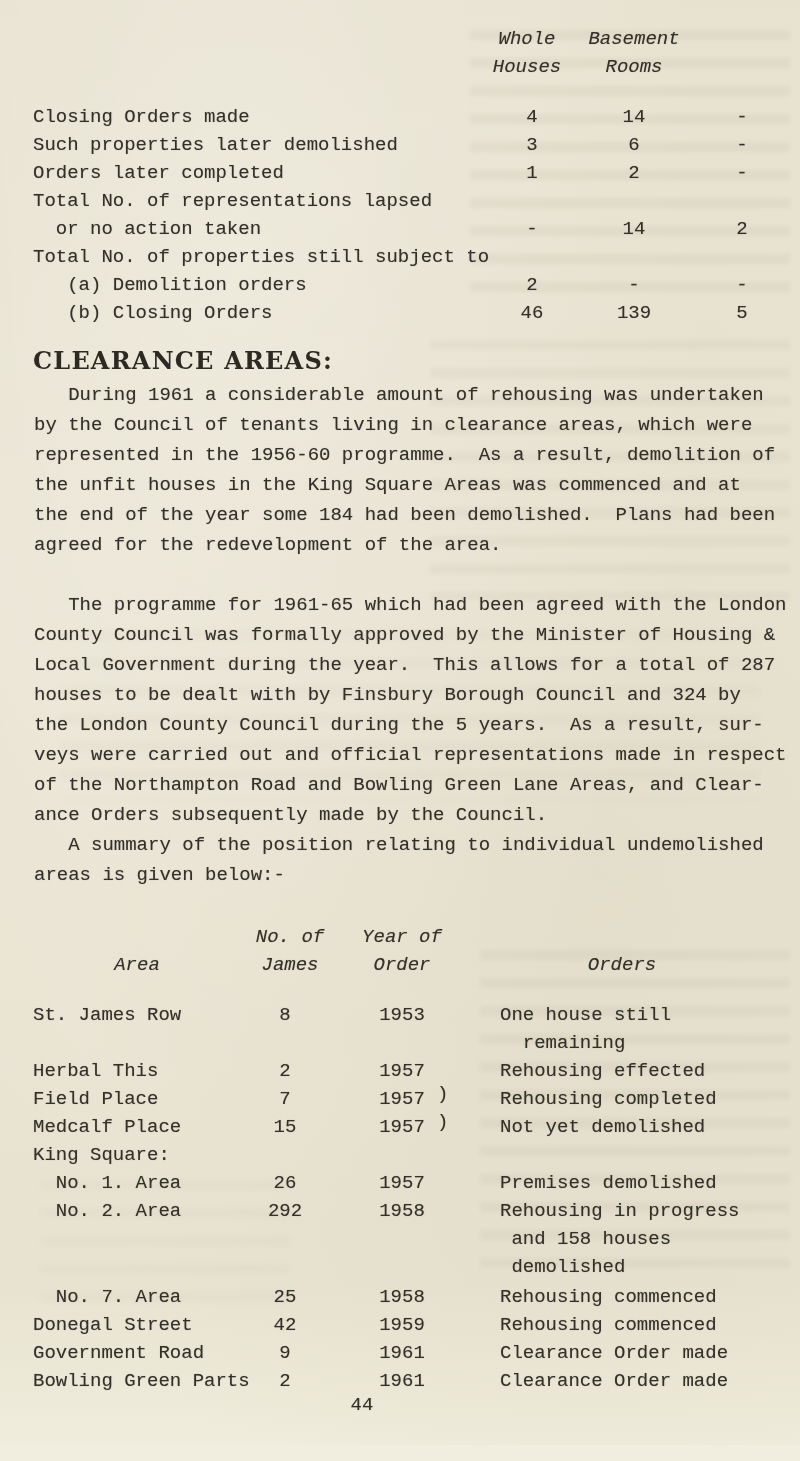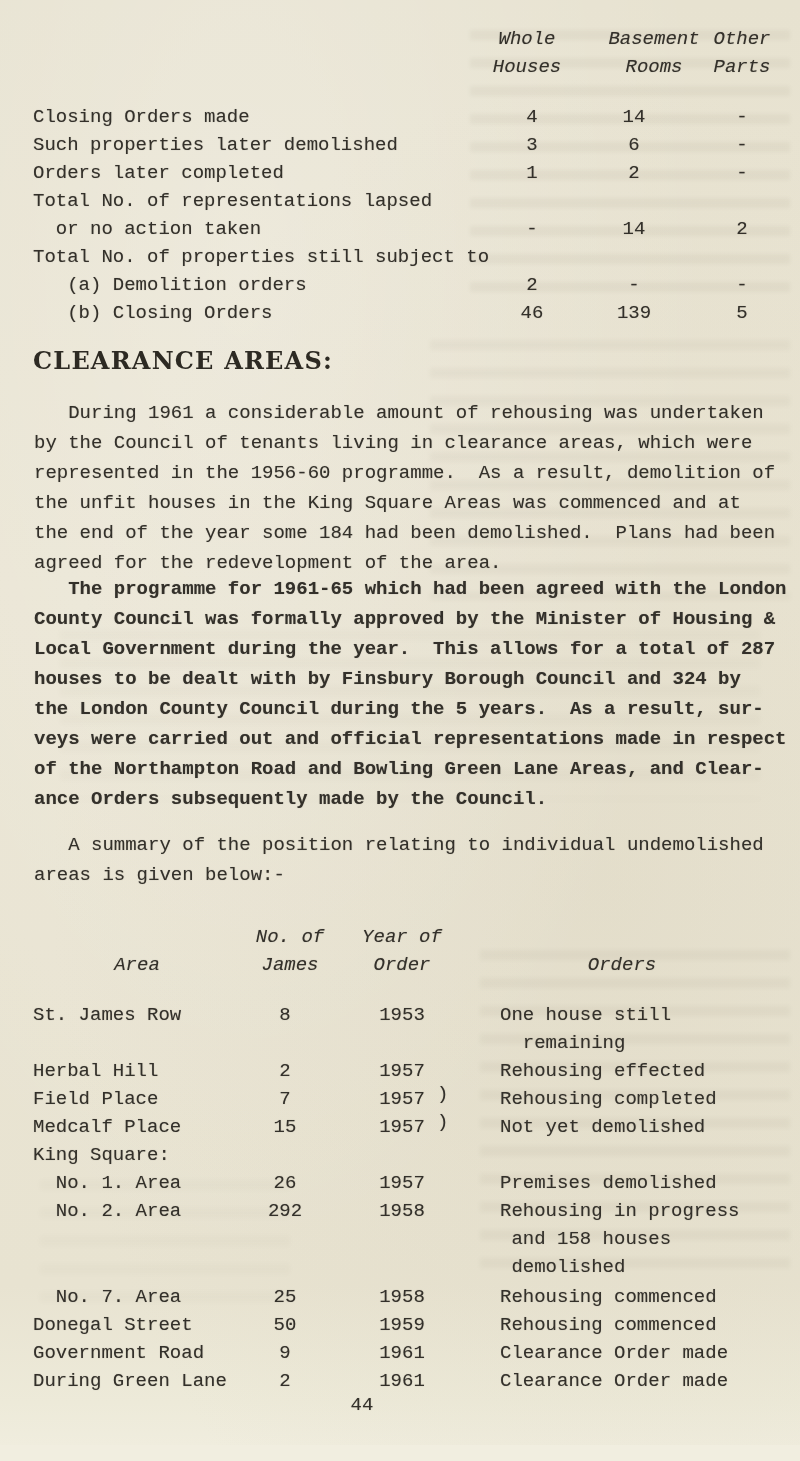--- a/index.html
+++ b/index.html
@@ -21,40 +21,40 @@
   .bleed{
     position:absolute; z-index:0;
     filter:blur(2px);
     background:repeating-linear-gradient(180deg, rgba(122,115,94,.16) 0 10px, transparent 10px 28px);
   }
 
   
   .orders-table{ position:absolute; left:33px; top:0; width:740px; height:332px; z-index:1; }
   .orders-head{ position:absolute; top:25px; width:100px; text-align:center;
     font-style:italic; font-size:19px; line-height:28px; }
-  .oh1{ left:444px; } .oh2{ left:551px;margin-left:20px; } .oh3{ left:659px; }
+  .oh1{ left:444px; } .oh2{ left:551px; } .oh3{ left:659px; }
   .orow{ position:absolute; left:0; width:740px; font-size:19px; line-height:28px; }
   .orow .lbl{ position:absolute; left:0; top:0; }
   .orow .val{ position:absolute; width:100px; text-align:center; }
   .orow .v1{ left:449px; } .orow .v2{ left:551px; } .orow .v3{ left:659px; }
   .r1{ top:103px; } .r2{ top:131px; } .r3{ top:159px; }
   .r4{ top:187px; } .r4 .val{ top:28px; }
   .r5{ top:243px; } .r5 .val{ top:28px; }
   .r6{ top:299px; }
 
   
   .heading{
     position:absolute; left:33px; top:346px; z-index:1;
     font-family:"DejaVu Serif","Liberation Serif",serif;
     font-weight:700; font-size:24px; letter-spacing:1.2px; color:#2d2a23;
   }
 
   
   .para{ position:absolute; left:34px; z-index:1; font-size:19px; line-height:30px; }
-  .p1{ top:398px; } .p2{ top:574px;font-weight:bold; } .p3{ top:830px; }
+  .p1{ top:380px; } .p2{ top:590px; } .p3{ top:830px; }
 
   
   .areas-table{ position:absolute; left:33px; top:920px; width:740px; height:480px; z-index:1;
     font-size:19px; line-height:28px; }
   .ahead{ position:absolute; width:120px; text-align:center; font-style:italic; }
   .ah-houses{ left:197px; top:3px; } .ah-year{ left:309px; top:3px; }
   .ah-area{ left:44px; top:31px; } .ah-remarks{ left:529px; top:31px; }
   .arow{ position:absolute; left:0; width:740px; }
   .arow .area{ position:absolute; left:0; top:0; }
   .arow .houses{ position:absolute; left:197px; width:110px; text-align:center; }
@@ -80,22 +80,20 @@
   <div class="bleed" style="left:60px;top:630px;width:700px;height:170px;opacity:.2"></div>
   <div class="bleed" style="left:480px;top:950px;width:310px;height:330px;opacity:.4"></div>
   <div class="bleed" style="left:40px;top:1180px;width:250px;height:130px;opacity:.2"></div>
   <div class="bottom-edge"></div>
 
   <div class="orders-table">
     <div class="orders-head oh1 pre ink">Whole
 Houses</div>
     <div class="orders-head oh2 pre ink">Basement
 Rooms</div>
-    <div class="orders-head oh3 pre ink">Other
-Parts</div>
 
     <div class="orow r1">
       <span class="lbl pre ink">Closing Orders made</span>
       <span class="val v1 ink">4</span>
       <span class="val v2 ink">14</span>
       <span class="val v3 ink">-</span>
     </div>
     <div class="orow r2">
       <span class="lbl pre ink">Such properties later demolished</span>
       <span class="val v1 ink">3</span>
@@ -159,21 +157,21 @@
 
     <div class="arow ar1">
       <span class="area pre ink">St. James Row</span>
       <span class="houses ink">8</span>
       <span class="year ink">1953</span>
       <span class="bracket ink"></span>
       <span class="remarks pre ink">One house still
   remaining</span>
     </div>
     <div class="arow ar2">
-      <span class="area pre ink">Herbal Hill</span>
+      <span class="area pre ink">Herbal This</span>
       <span class="houses ink">2</span>
       <span class="year ink">1957</span>
       <span class="bracket ink"></span>
       <span class="remarks pre ink">Rehousing effected</span>
     </div>
     <div class="arow ar3">
       <span class="area pre ink">Field Place</span>
       <span class="houses ink">7</span>
       <span class="year ink">1957</span>
       <span class="bracket ink">)</span>
@@ -211,34 +209,34 @@
     </div>
     <div class="arow ar8">
       <span class="area pre ink">  No. 7. Area</span>
       <span class="houses ink">25</span>
       <span class="year ink">1958</span>
       <span class="bracket ink"></span>
       <span class="remarks pre ink">Rehousing commenced</span>
     </div>
     <div class="arow ar9">
       <span class="area pre ink">Donegal Street</span>
-      <span class="houses ink">50</span>
+      <span class="houses ink">42</span>
       <span class="year ink">1959</span>
       <span class="bracket ink"></span>
       <span class="remarks pre ink">Rehousing commenced</span>
     </div>
     <div class="arow ar10">
       <span class="area pre ink">Government Road</span>
       <span class="houses ink">9</span>
       <span class="year ink">1961</span>
       <span class="bracket ink"></span>
       <span class="remarks pre ink">Clearance Order made</span>
     </div>
     <div class="arow ar11">
-      <span class="area pre ink">During Green Lane</span>
+      <span class="area pre ink">Bowling Green Parts</span>
       <span class="houses ink">2</span>
       <span class="year ink">1961</span>
       <span class="bracket ink"></span>
       <span class="remarks pre ink">Clearance Order made</span>
     </div>
   </div>
 
   <div class="page-number ink">44</div>
 
 </div>

